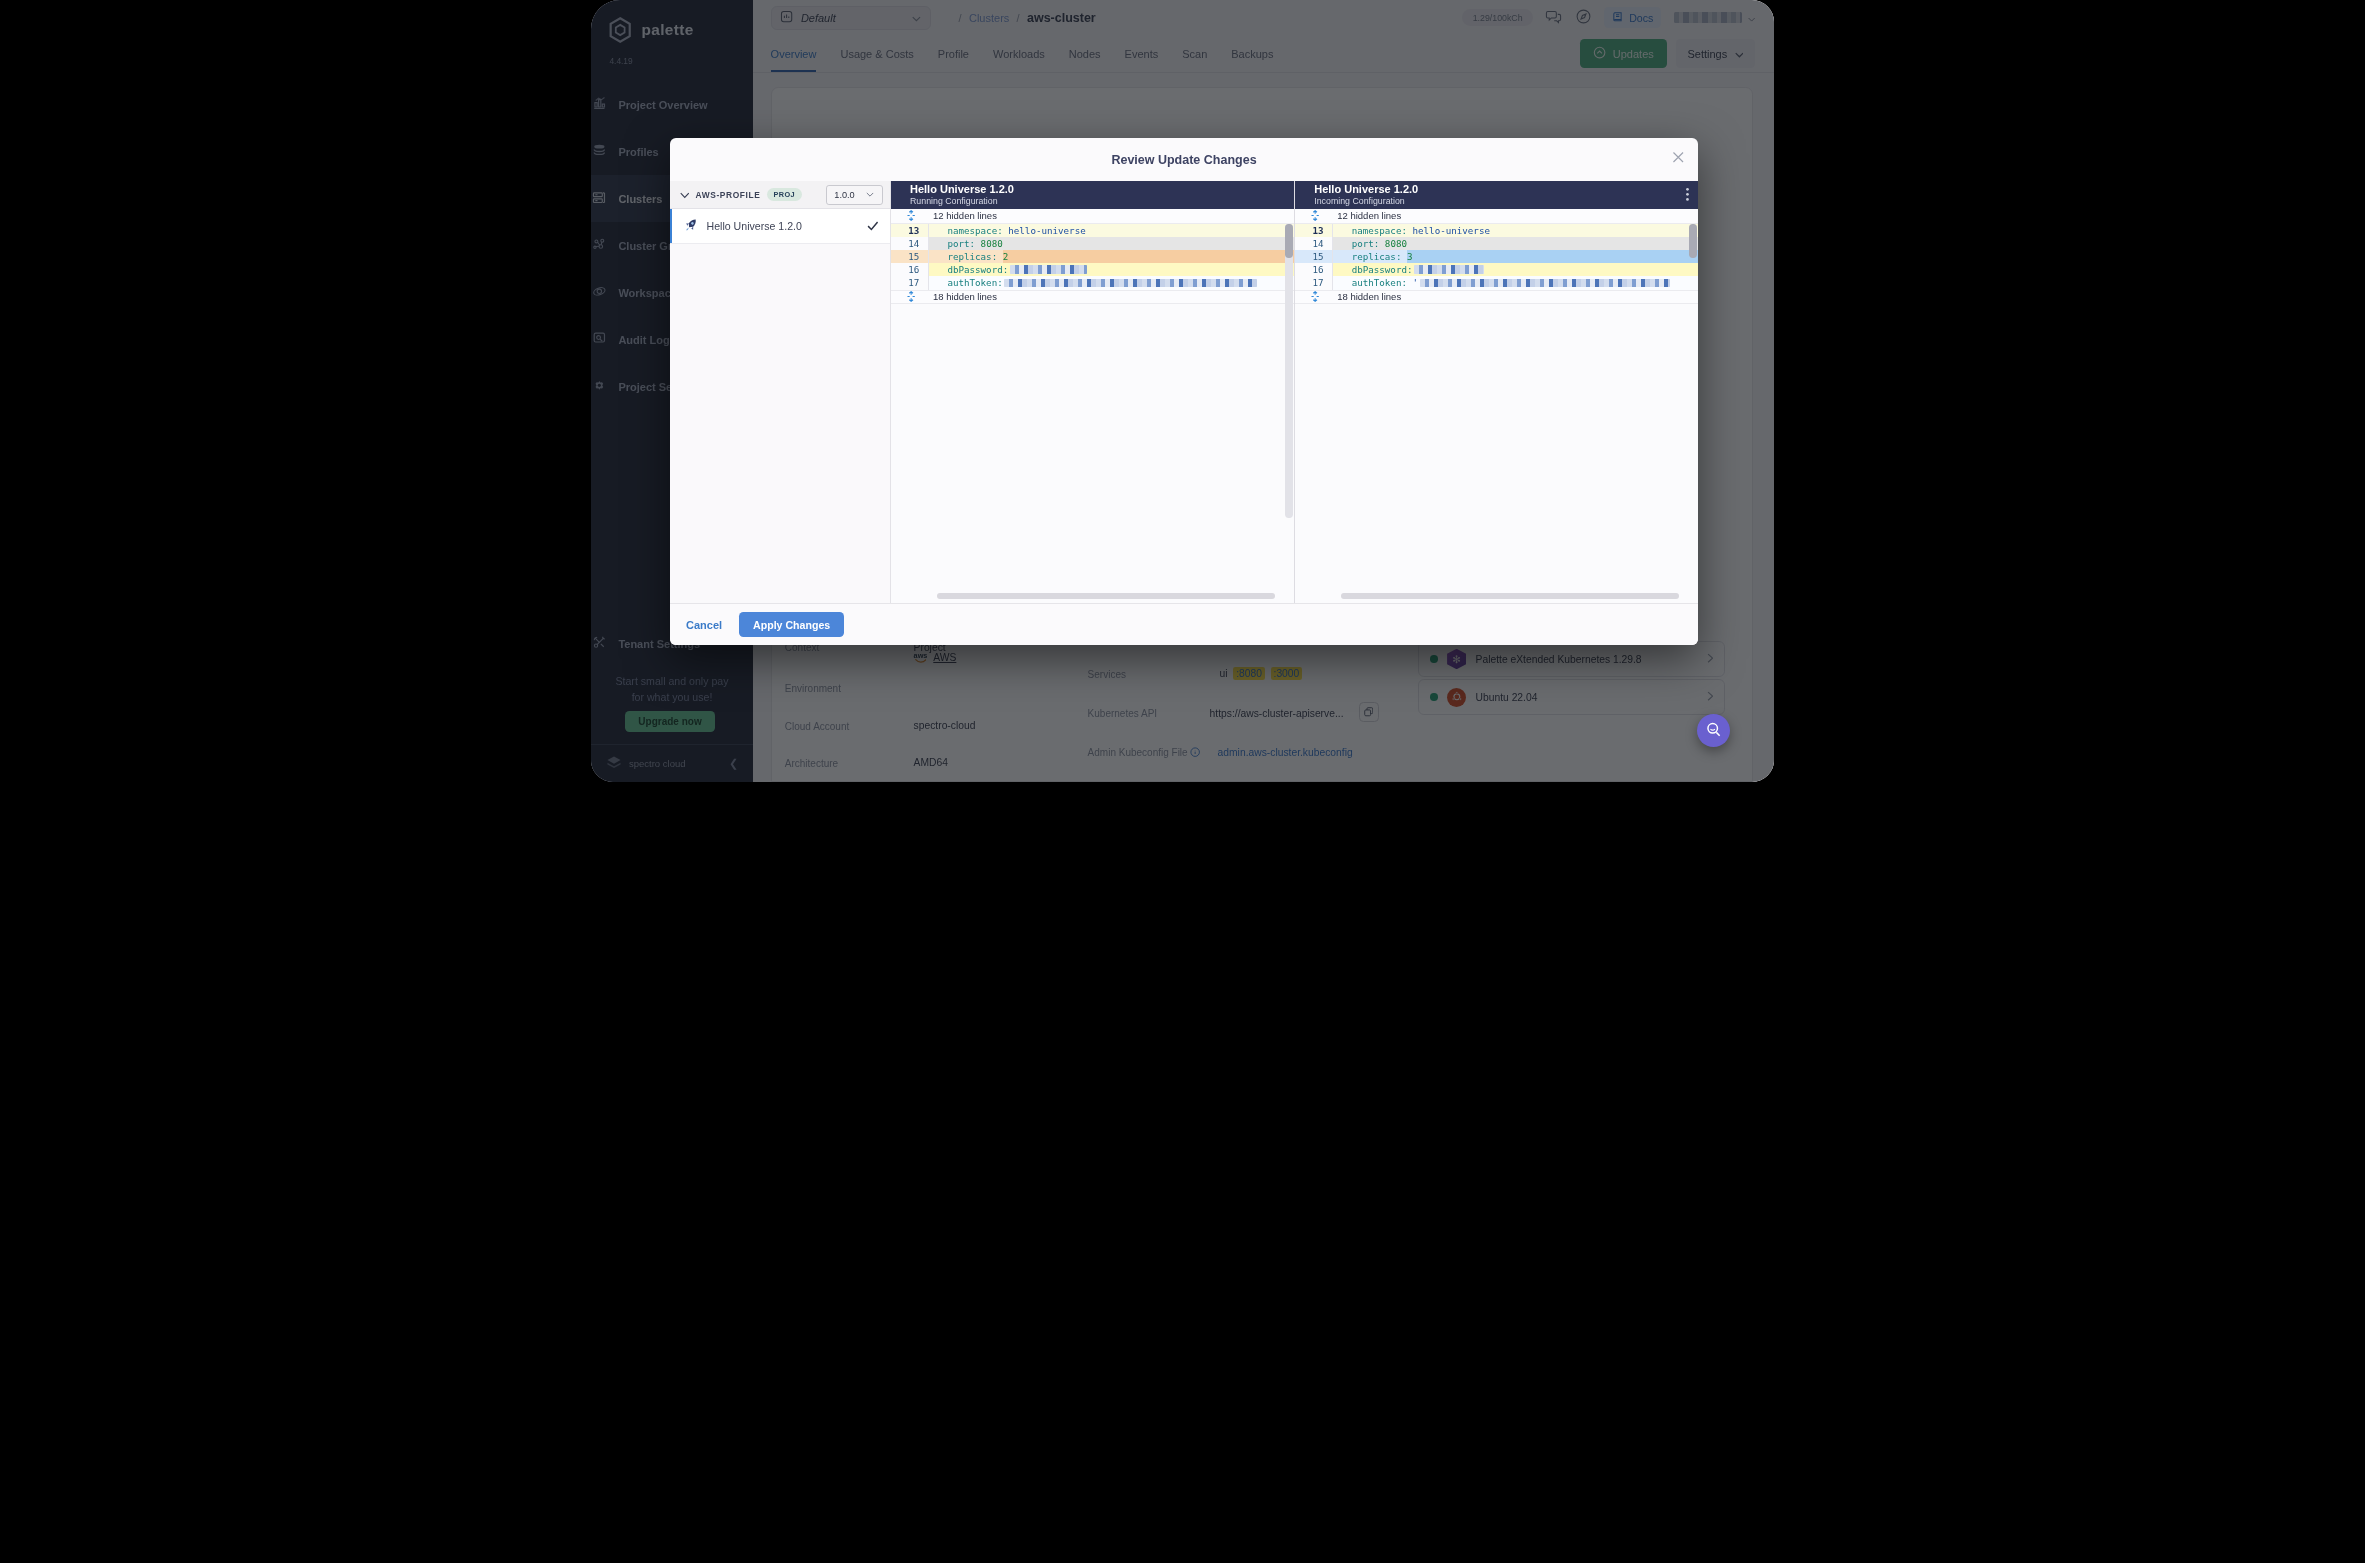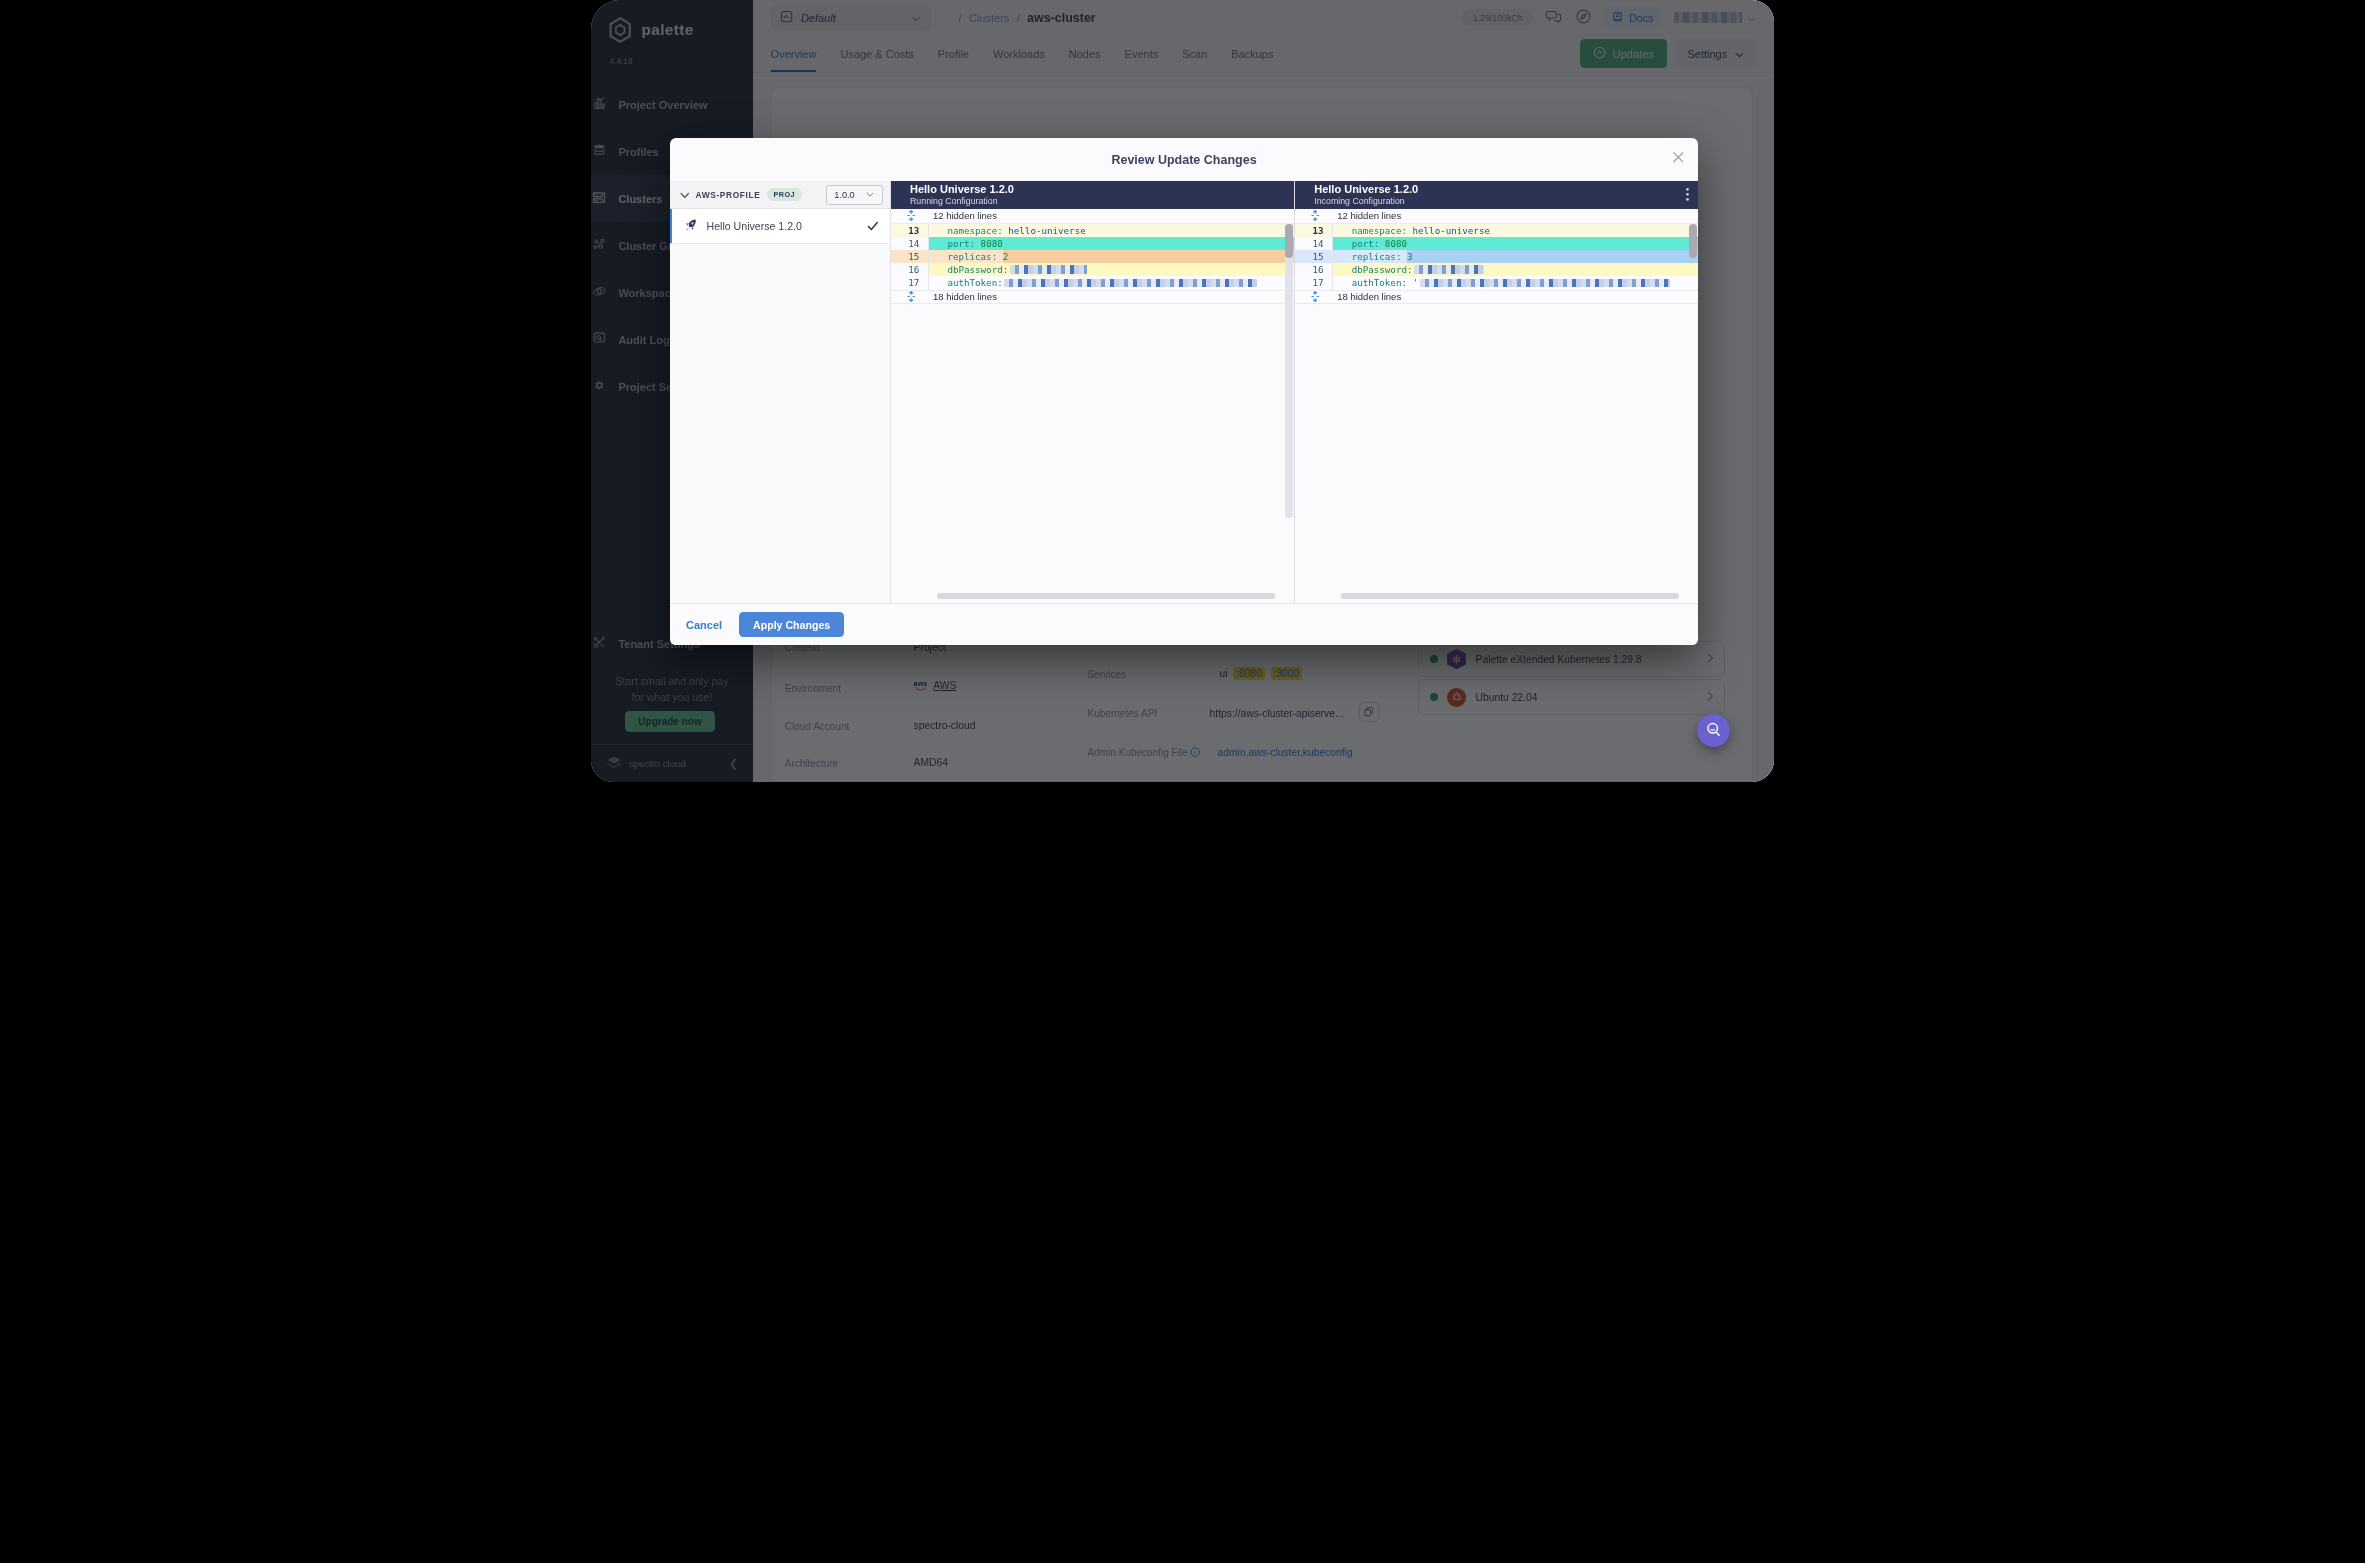--- a/index.html
+++ b/index.html
@@ -98,21 +98,21 @@
   .hid .hid-ico{margin-left:14.7px;display:flex;cursor:pointer;}
   .hid .hid-txt{margin-left:17px;}
   .crow{height:13.2px;flex:0 0 13.2px;display:flex;font-family:"DejaVu Sans Mono",monospace;font-size:9.2px;line-height:13.2px;}
   .ln{width:37px;flex:0 0 37px;text-align:right;padding-right:8.8px;color:#2d597f;}
   .lc{flex:1;border-left:0.7px solid #e4e4ea;padding-left:18.4px;white-space:pre;display:flex;align-items:center;min-width:0;}
   .k{color:#198080;}
   .vs{color:#1d4fa3;}
   .vn{color:#17813f;}
   .r13{background:#fbfae0;}
   .r13 .ln{color:#1c2d56;font-weight:700;}
-  .r14 .lc{background:#5eead4;}
+  .r14 .lc{background:#e5e5e5;}
   .r16 .lc{background:#fef9c3;}
   .r17 .lc{background:#fafcff;}
   .rdel{background:#fae3c6;}
   .rdel .lc{padding-left:0;}
   .rdel .pre{padding-left:18.4px;background:#fae3c6;}
   .rdel .tail{flex:1;background:#f6cda1;}
   .radd{background:#d8e8fa;}
   .radd .lc{padding-left:0;}
   .radd .pre{padding-left:18.4px;background:#d8e8fa;}
   .radd .tail{flex:1;background:#a9d1f3;}
@@ -304,21 +304,21 @@
               </svg></span>
         </div>
       </div>
     </div>
 
     <div class="card">
 
       <span class="detail-label" style="left:13.2px;top:554px;">Context</span>
       <span class="detail-value" style="left:142px;top:554px;">Project</span>
       <span class="detail-label" style="left:13.2px;top:595px;">Environment</span>
-      <span class="detail-value" style="left:142px;top:592px;text-decoration:underline;"><span class="aws-mini">
+      <span class="detail-value" style="left:142px;top:564px;text-decoration:underline;"><span class="aws-mini">
             <span class="aws-t">aws</span>
             <svg width="11.7" height="4.4" viewBox="0 0 16 6">
               <path d="M1 1c4 4.5 10 4.5 14 0" fill="none" stroke="#e08a2e" stroke-width="1.6" stroke-linecap="round"></path>
             </svg>
           </span><span>AWS</span></span>
       <span class="detail-label" style="left:13.2px;top:633px;">Cloud Account</span>
       <span class="detail-value" style="left:142px;top:632px;">spectro-cloud</span>
       <span class="detail-label" style="left:13.2px;top:670px;">Architecture</span>
       <span class="detail-value" style="left:142px;top:669px;">AMD64</span>
 

